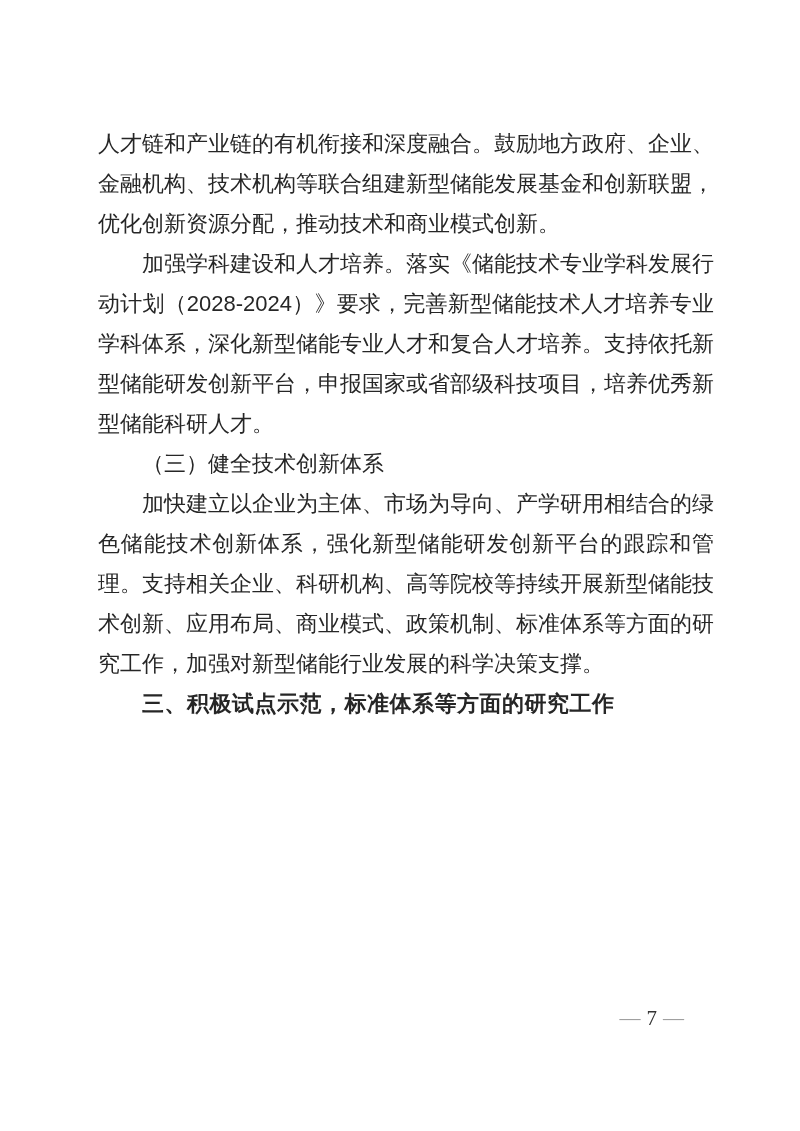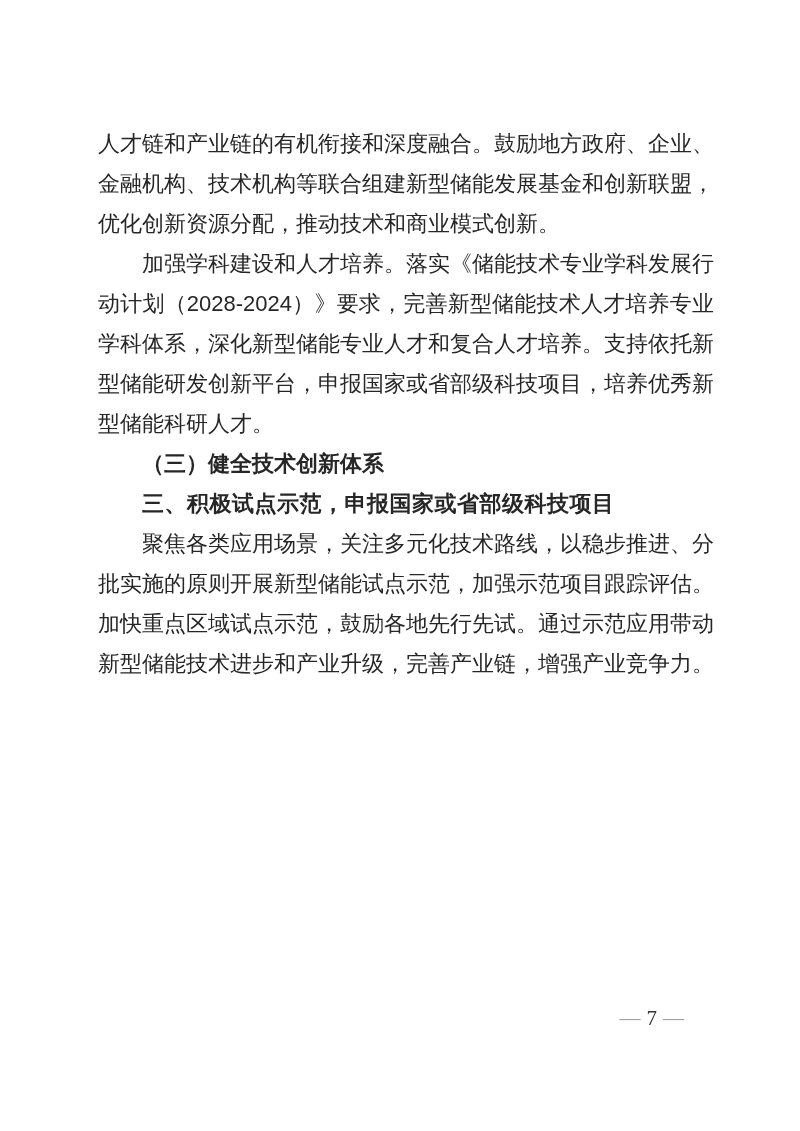--- a/index.html
+++ b/index.html
@@ -36,21 +36,21 @@
   }
   .para-cont {
     text-indent: 0;
   }
   .para-cut {
     text-indent: 2em;
     text-align-last: justify;
   }
   .heading-sub {
     text-indent: 2em;
-    font-weight: 700;
+    font-weight: 400;
   }
   .heading-section {
     text-indent: 2em;
     font-weight: 700;
     letter-spacing: 0.5px;
   }
   .footer {
     position: absolute;
     top: 1004px;
     right: 110px;
@@ -73,24 +73,24 @@
 
 <div class="page">
 
   <div class="textblock">
     <p class="para-cont">人才链和产业链的有机衔接和深度融合。鼓励地方政府、企业、金融机构、技术机构等联合组建新型储能发展基金和创新联盟，优化创新资源分配，推动技术和商业模式创新。</p>
 
     <p class="para">加强学科建设和人才培养。落实《储能技术专业学科发展行动计划（2028-2024）》要求，完善新型储能技术人才培养专业学科体系，深化新型储能专业人才和复合人才培养。支持依托新型储能研发创新平台，申报国家或省部级科技项目，培养优秀新型储能科研人才。</p>
 
     <p class="heading-sub">（三）健全技术创新体系</p>
 
+    <p class="para">加快建立以企业为主体、市场为导向、产学研用相结合的绿色储能技术创新体系，强化新型储能研发创新平台的跟踪和管理。支持相关企业、科研机构、高等院校等持续开展新型储能技术创新、应用布局、商业模式、政策机制、标准体系等方面的研究工作，加强对新型储能行业发展的科学决策支撑。</p>
 
-    <p class="heading-section">三、积极试点示范，申报国家或省部级科技项目</p>
+    <p class="heading-section">三、积极试点示范，标准体系等方面的研究工作</p>
 
-    <p class="para">聚焦各类应用场景，关注多元化技术路线，以稳步推进、分批实施的原则开展新型储能试点示范，加强示范项目跟踪评估。加快重点区域试点示范，鼓励各地先行先试。通过示范应用带动新型储能技术进步和产业升级，完善产业链，增强产业竞争力。</p>
 
 
   </div>
 
   <div class="footer">
     <span class="dash">—</span><span class="num">7</span><span class="dash">—</span>
   </div>
 
 </div>
 

